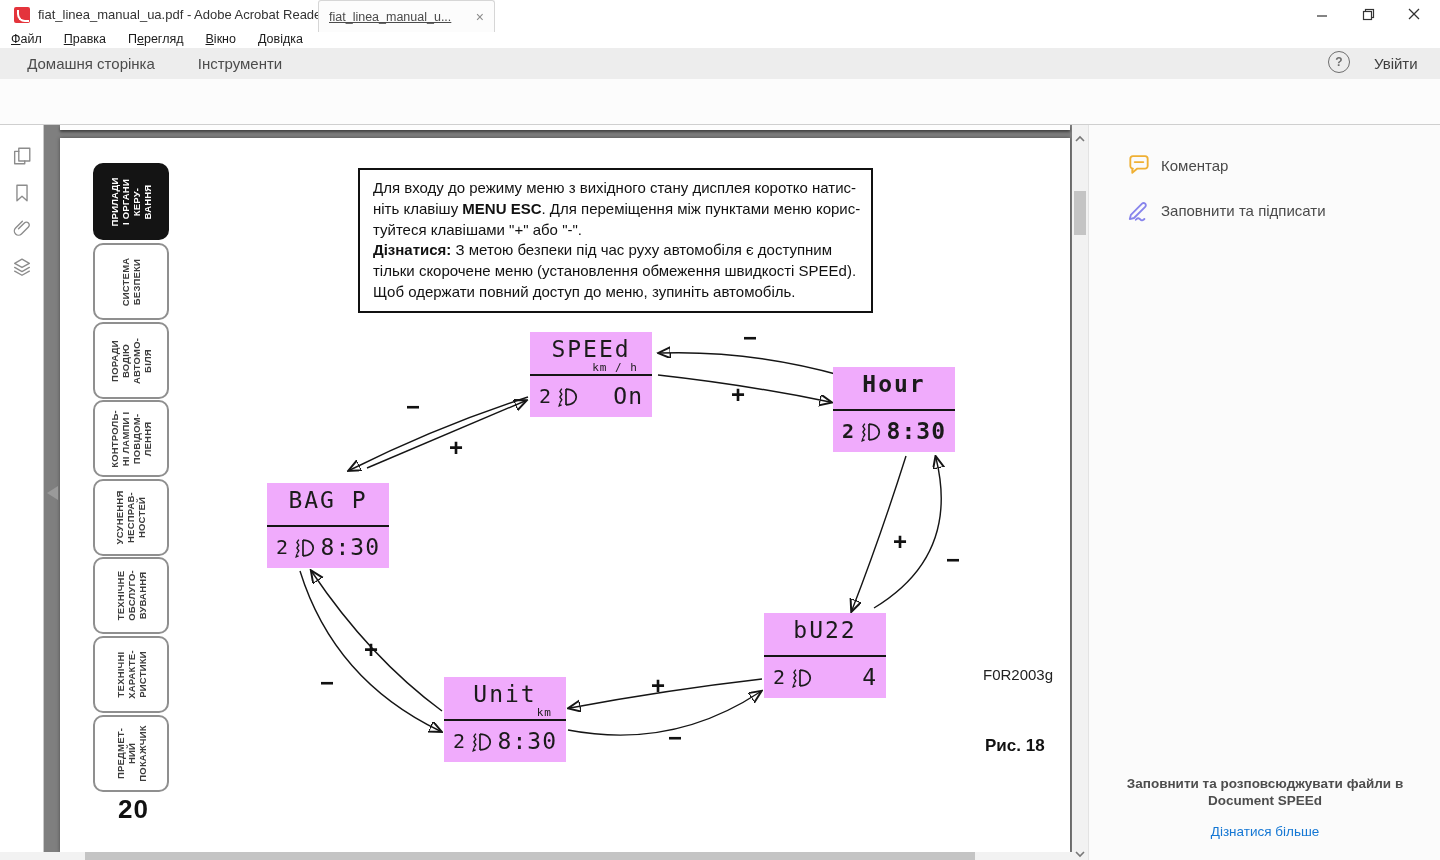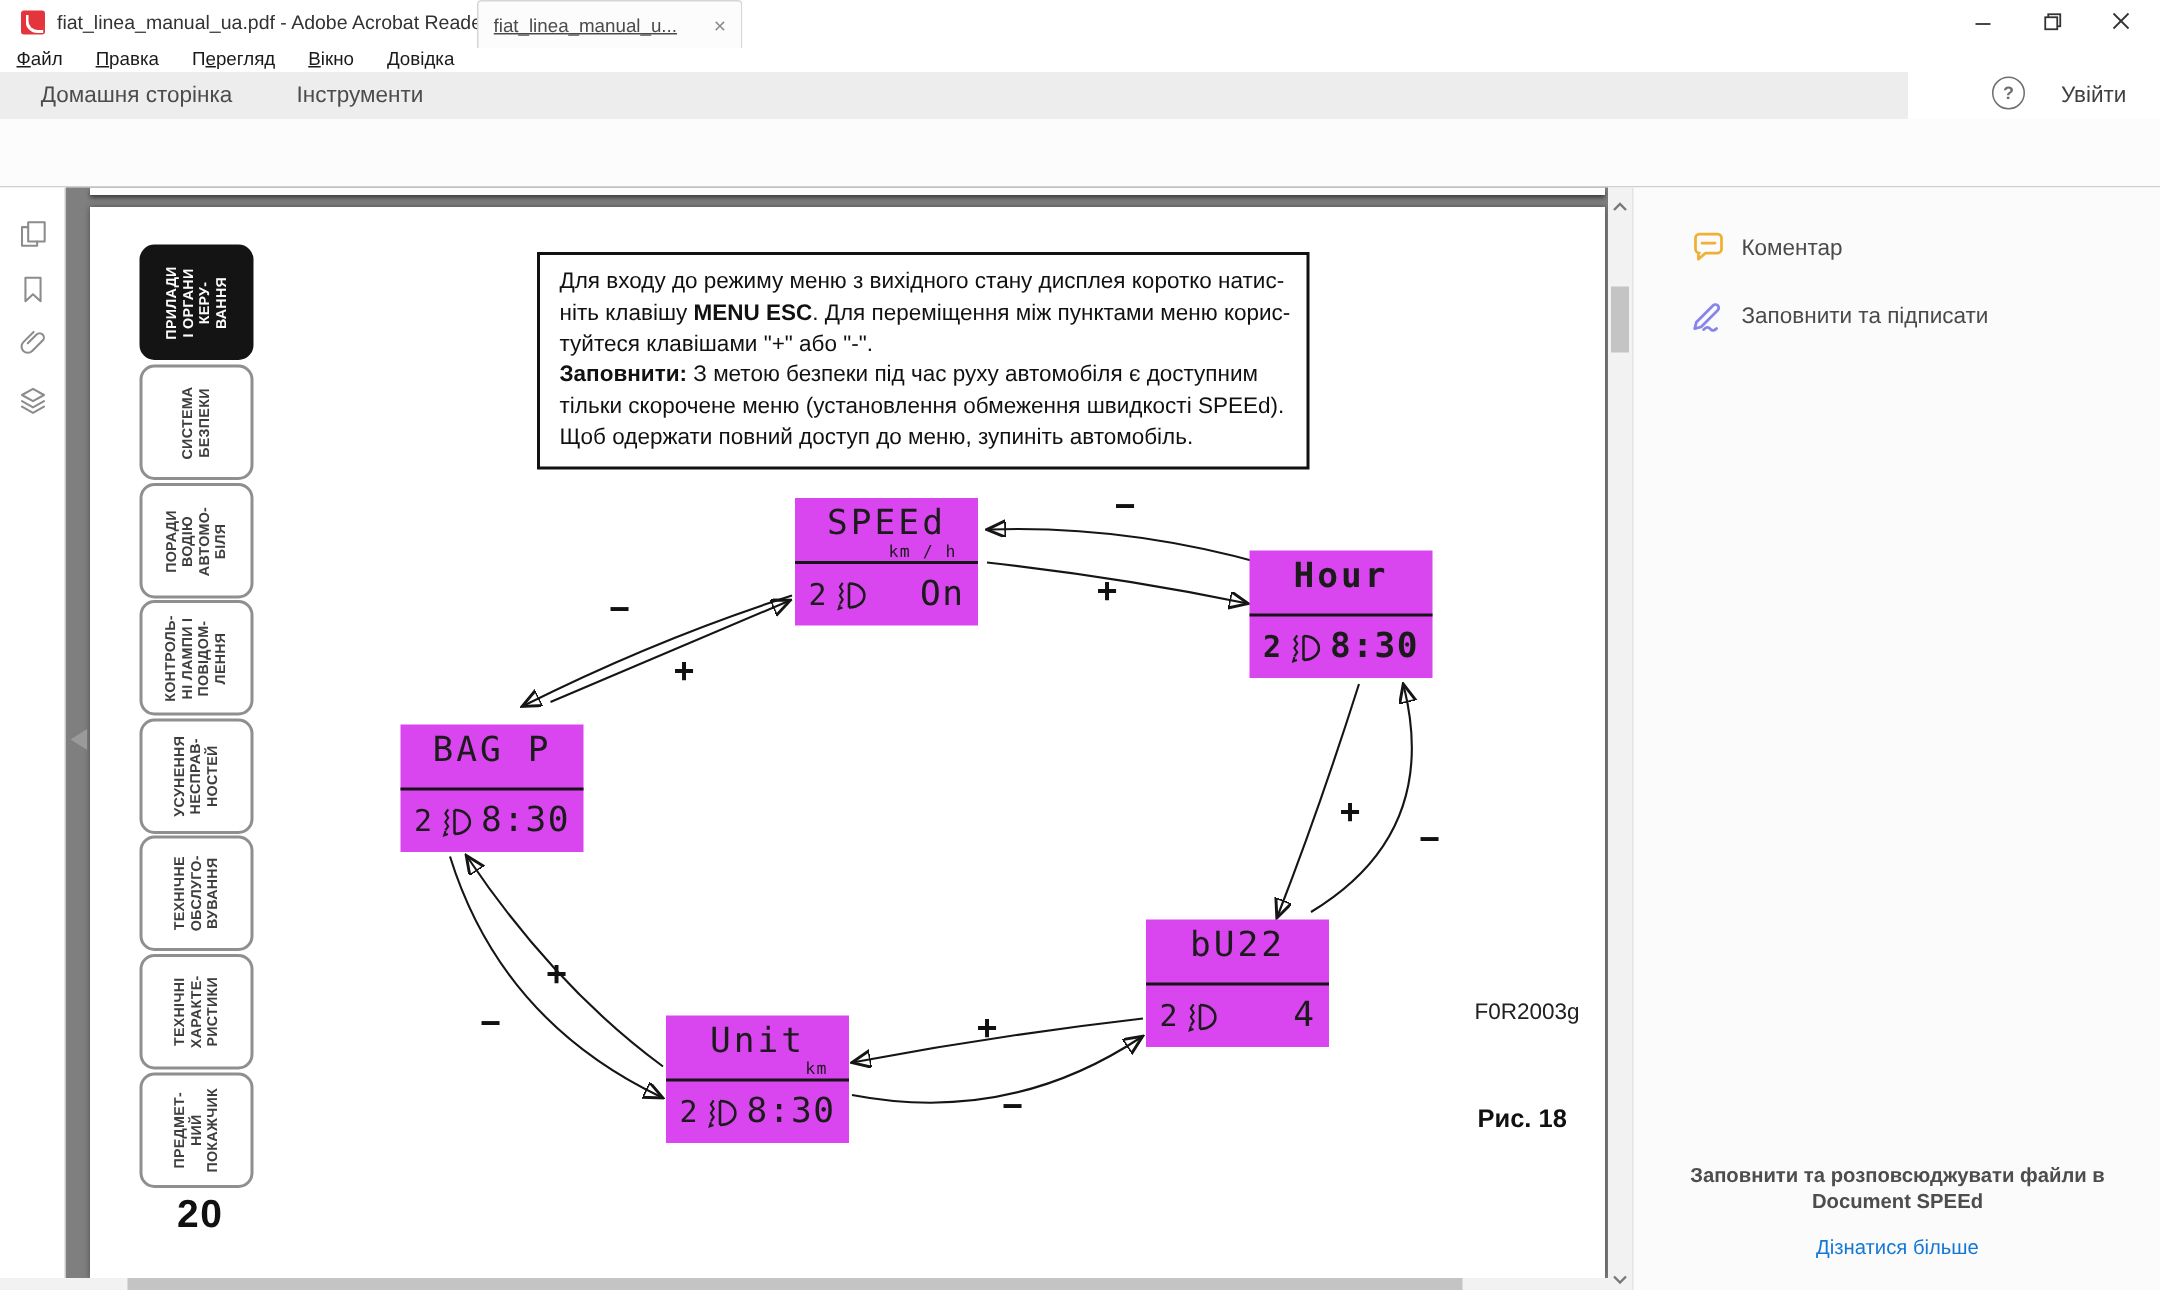--- a/index.html
+++ b/index.html
@@ -11,21 +11,21 @@
   .pdf-logo::after{content:"";position:absolute;left:3px;top:3px;width:10px;height:10px;border:2px solid #fff;border-top:none;border-right:none;border-radius:0 0 0 8px;}
   .title-text{position:absolute;left:38px;top:7px;font-size:13px;color:#333;}
   .winbtn{position:absolute;top:0;width:44px;height:28px;display:flex;align-items:center;justify-content:center;color:#222;}
   .winbtn svg{stroke:#333;stroke-width:1.2;fill:none;}
   .btn-min{left:1300px;} .btn-max{left:1346px;} .btn-close{left:1392px;}
   
   .menubar{position:absolute;left:0;top:30px;width:1440px;height:18px;background:#fff;display:flex;align-items:center;}
   .menu-item{font-size:12.5px;color:#1a1a1a;padding:0 11px;cursor:default;}
   .menu-item u{text-decoration:underline;}
   
-  .tabbar{position:absolute;left:0;top:48px;width:1272px;height:31px;background:#ededed;border-bottom:1px solid #d4d4d4;}
+  .tabbar{position:absolute;left:0;top:48px;width:1440px;height:31px;background:#ededed;border-bottom:1px solid #d4d4d4;}
   .apptab{position:absolute;top:0;height:31px;display:flex;align-items:center;justify-content:center;font-size:15px;color:#4c4c4c;}
   .tab-home{left:12px;width:158px;} .tab-tools{left:188px;width:104px;}
   .doctab{position:absolute;left:318px;top:0;width:177px;height:32px;background:#fcfcfc;border:1px solid #d6d6d6;border-bottom:none;border-radius:3px 3px 0 0;display:flex;align-items:center;font-size:12.5px;color:#4b4b4b;padding:0 10px;box-sizing:border-box;}
   .doctab .lbl{flex:1;white-space:nowrap;overflow:hidden;text-decoration:underline;}
   .doctab .x{color:#8b8b8b;font-size:14px;margin-left:6px;}
   .help-circle{position:absolute;left:1328px;top:51px;width:20px;height:20px;border:1.6px solid #6e6e6e;border-radius:50%;color:#6e6e6e;font-size:12px;font-weight:bold;display:flex;align-items:center;justify-content:center;}
   .sign-in{position:absolute;left:1374px;top:55px;font-size:15px;color:#3f3f3f;}
   
   .toolbar{position:absolute;left:0;top:79px;width:1440px;height:45px;background:#fcfcfc;border-bottom:1px solid #cfcfcf;}
   .tbtn{position:absolute;top:89px;width:26px;height:26px;display:flex;align-items:center;justify-content:center;}
@@ -50,21 +50,21 @@
   .ptab{position:absolute;left:33px;width:76px;height:77px;background:#fff;border:2px solid #8f8f8f;border-radius:10px;box-sizing:border-box;display:flex;align-items:center;justify-content:center;}
   .ptab span{transform:rotate(-90deg);white-space:pre-line;text-align:center;font-size:9.5px;font-weight:bold;line-height:11px;color:#3d3d3d;letter-spacing:.2px;}
   .ptab.active{background:#141414;border-color:#141414;}
   .ptab.active span{color:#fff;}
   .pt0{top:25px;} .pt1{top:105px;} .pt2{top:184px;} .pt3{top:262px;} .pt4{top:341px;} .pt5{top:419px;} .pt6{top:498px;} .pt7{top:577px;}
   .folio{position:absolute;left:58px;top:656px;font-size:26px;font-weight:800;color:#111;letter-spacing:1px;}
   .notebox{position:absolute;left:298px;top:30px;width:515px;height:145px;border:2px solid #111;box-sizing:border-box;padding:8px 10px 0 13px;font-size:15px;line-height:20.8px;color:#111;}
   .notebox b{font-weight:bold;}
   .arrows{position:absolute;left:0;top:0;width:1010px;height:714px;pointer-events:none;}
   .arrows path{stroke:#151515;stroke-width:1.4;fill:none;}
-  .disp{position:absolute;width:122px;height:85px;background:#d946ef;font-family:"DejaVu Sans Mono",monospace;color:#1b1b1b;}
+  .disp{position:absolute;width:122px;height:85px;background:#f0abfc;font-family:"DejaVu Sans Mono",monospace;color:#1b1b1b;}
   .disp .top{height:44px;border-bottom:2px solid #151515;position:relative;box-sizing:border-box;}
   .disp .lbl{text-align:center;font-size:23px;letter-spacing:2px;padding-top:4px;}
   .disp .sub{position:absolute;right:14px;bottom:0px;font-size:11px;letter-spacing:1px;}
   .disp .bot{height:39px;display:flex;align-items:center;padding:0 9px;}
   .disp .st{font-size:20px;}
   .disp .hl{margin-left:1px;margin-top:2px;}
   .disp .val{margin-left:auto;font-size:23px;letter-spacing:1px;}
   .d0{left:470px;top:194px;} .d1{left:773px;top:229px;font-weight:bold;} .d2{left:207px;top:345px;} .d3{left:704px;top:475px;} .d4{left:384px;top:539px;}
   .sign{position:absolute;transform:translate(-50%,-50%);font-size:24px;font-weight:bold;color:#111;font-family:"Liberation Sans",sans-serif;}
   .s0{left:690px;top:200px;} .s1{left:678px;top:257px;} .s2{left:353px;top:269px;} .s3{left:396px;top:310px;}
@@ -295,21 +295,21 @@
           <span>ПРЕДМЕТ-
 НИЙ
 ПОКАЖЧИК</span>
         </div>
       <div class="folio">20</div>
 
       <div class="notebox">
         <div><span>Для входу до режиму меню з вихідного стану дисплея коротко натис-</span></div>
         <div><span>ніть клавішу </span><b>MENU ESC</b><span>. Для переміщення між пунктами меню корис-</span></div>
         <div><span>туйтеся клавішами "+" або "-".</span></div>
-        <div><b>Заповнити:</b><span> З метою безпеки під час руху автомобіля є доступним</span></div>
+        <div><b>Дізнатися:</b><span> З метою безпеки під час руху автомобіля є доступним</span></div>
         <div><span>тільки скорочене меню (установлення обмеження швидкості SPEEd).</span></div>
         <div><span>Щоб одержати повний доступ до меню, зупиніть автомобіль.</span></div>
       </div>
 
       <svg class="arrows" viewBox="0 0 1010 714">
         <defs>
           <marker id="ah" markerWidth="10" markerHeight="10" refX="7.5" refY="4" orient="auto">
             <path d="M0,0 L9,4 L0,8 Z" fill="#151515" stroke="none"></path>
           </marker>
         </defs>

